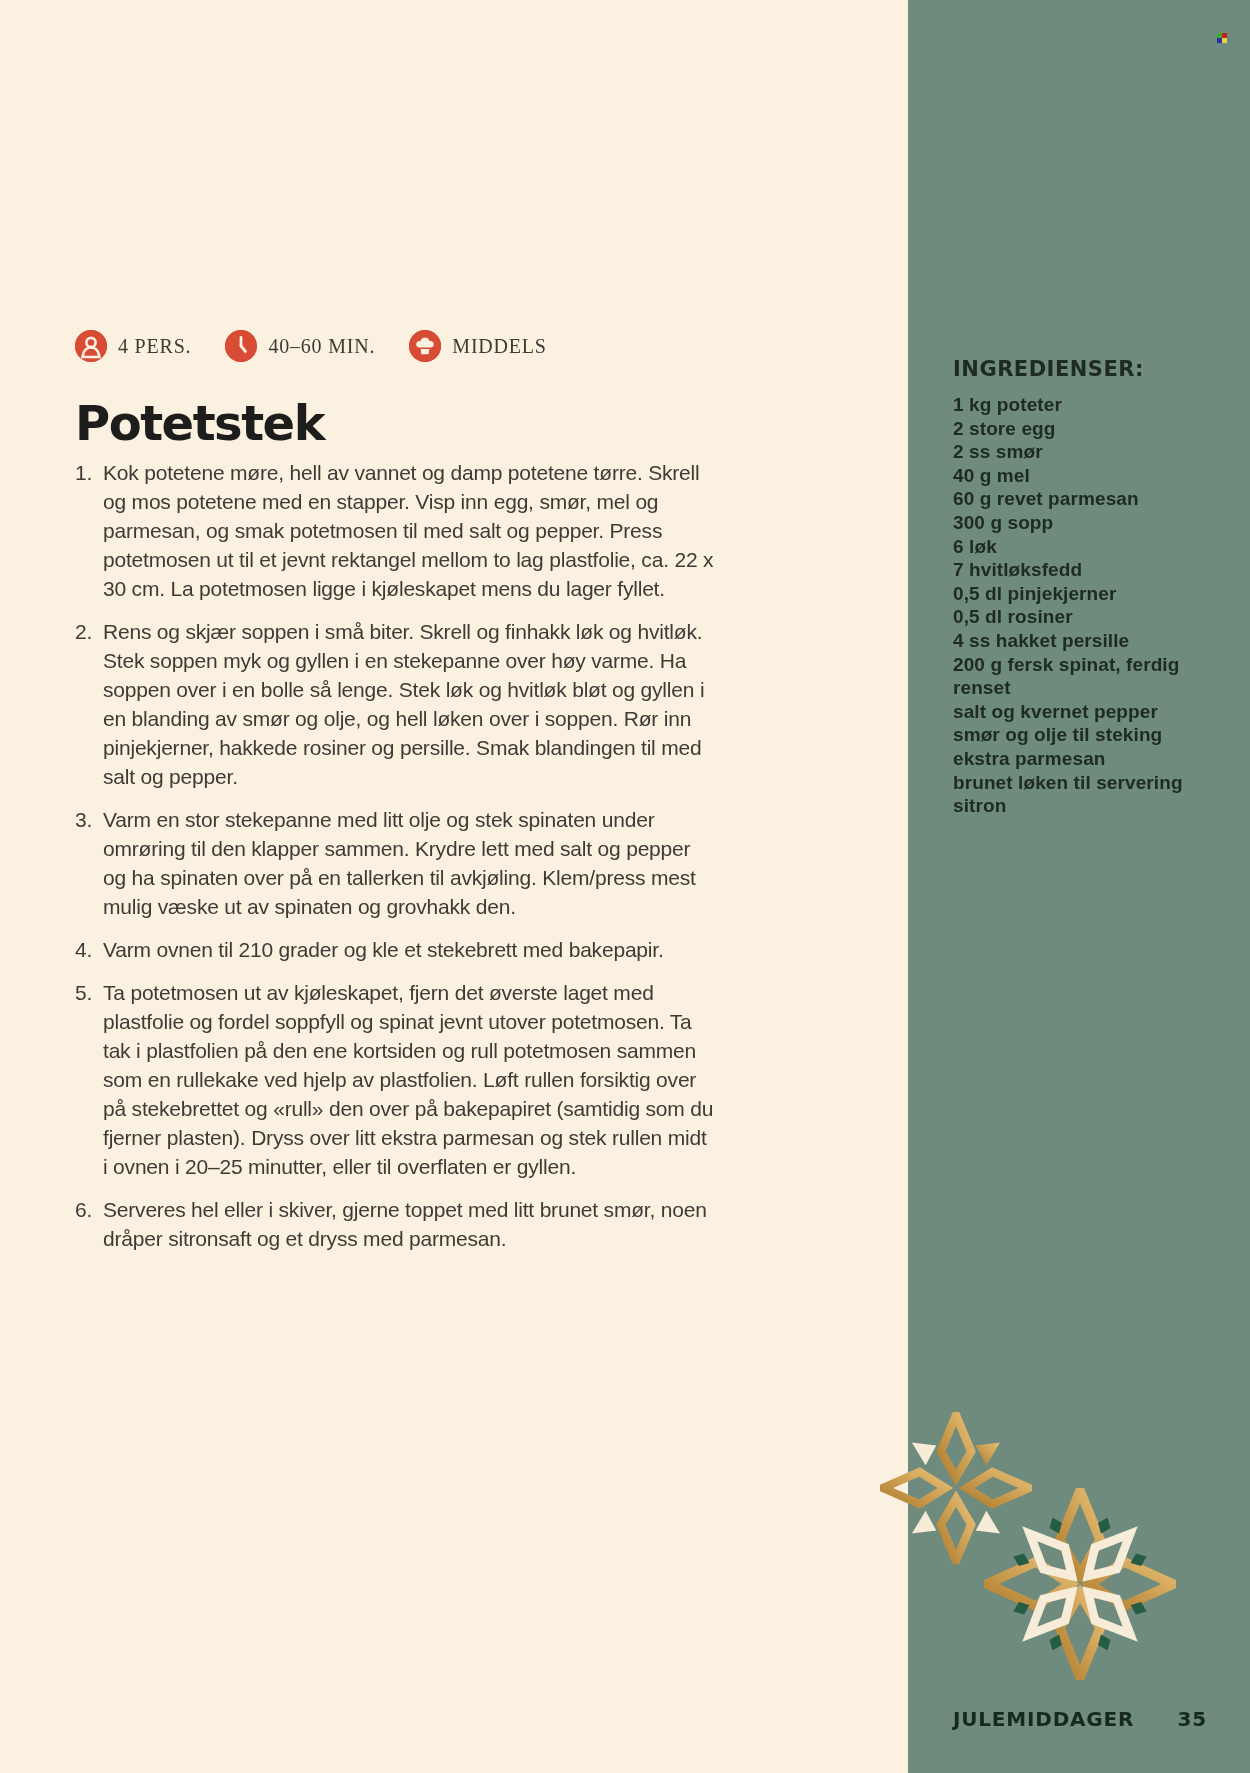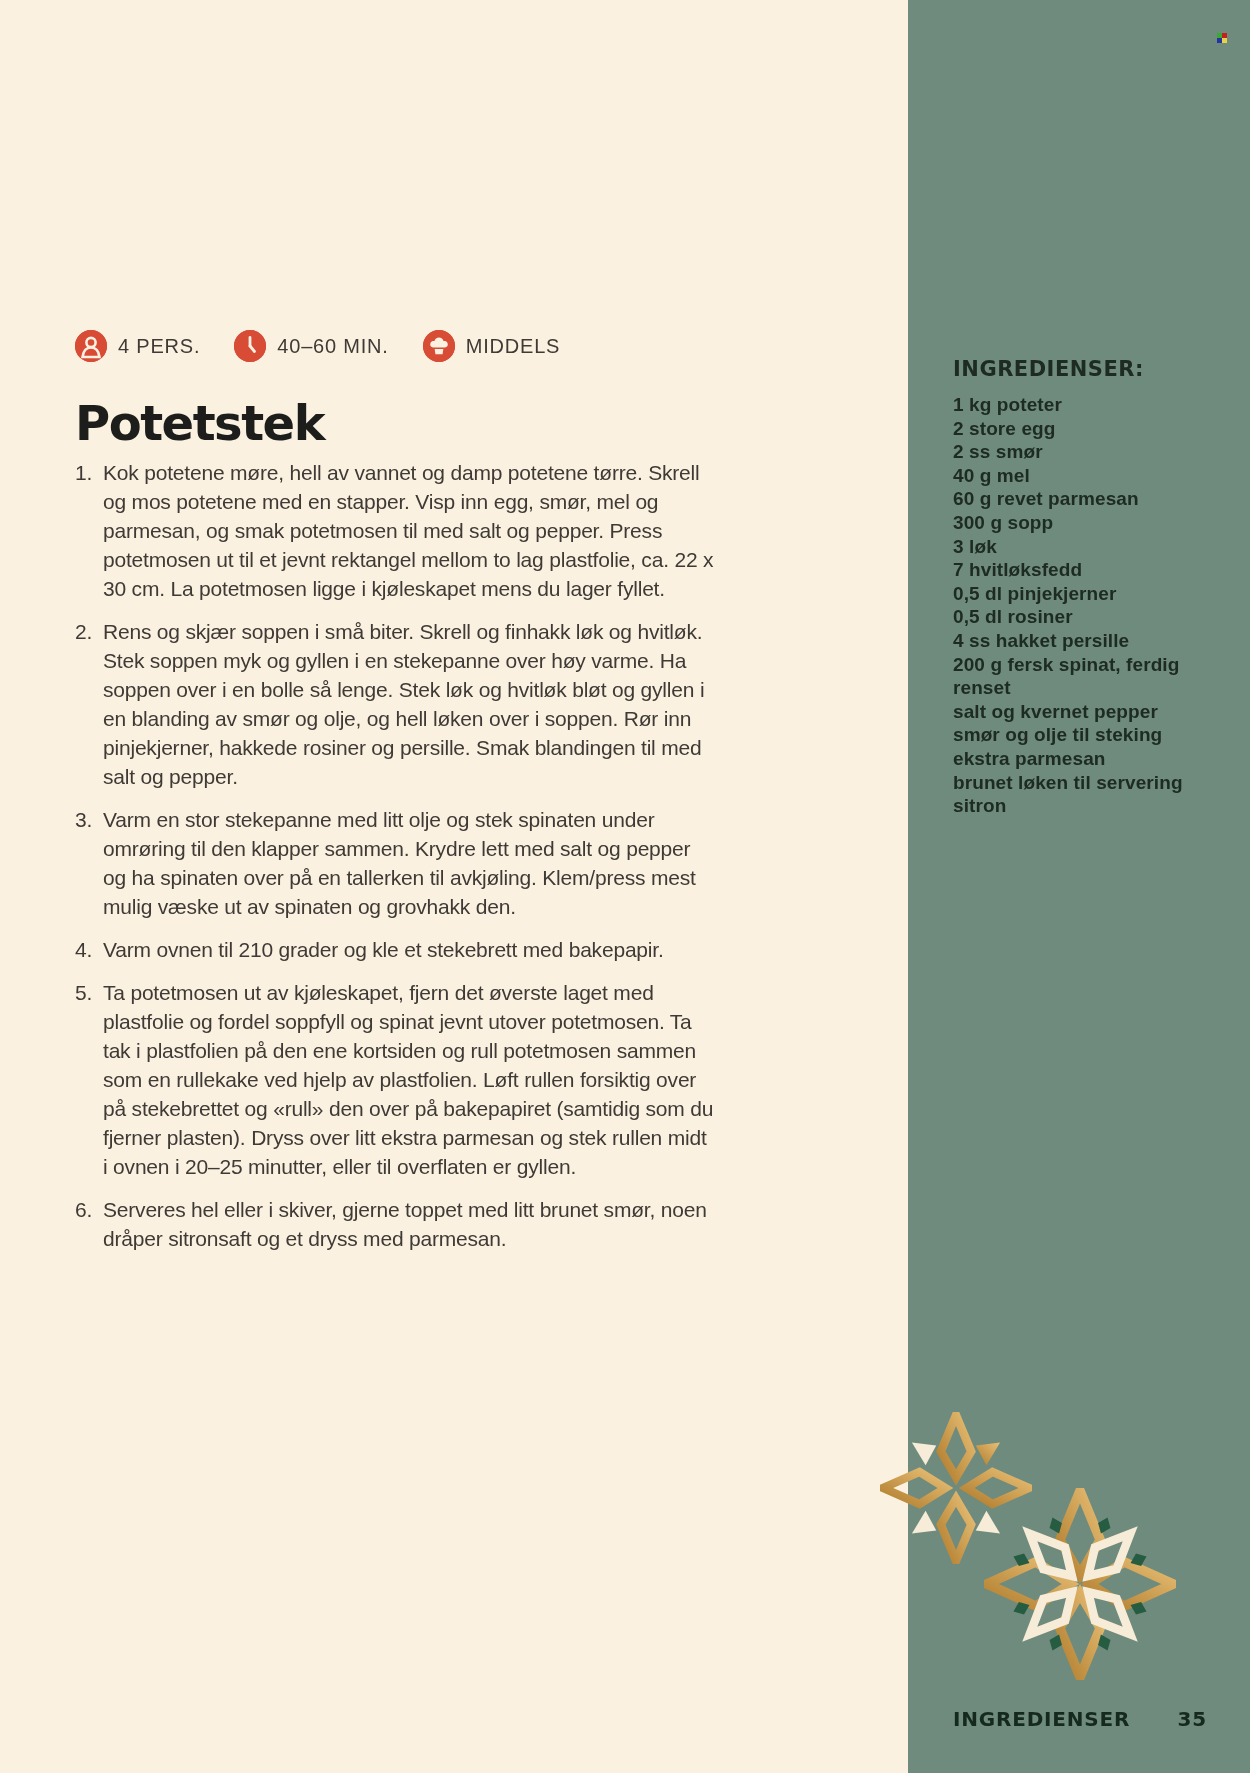--- a/index.html
+++ b/index.html
@@ -7,21 +7,21 @@
     width:1250px;height:1773px;position:relative;overflow:hidden;
     background:#faf1e1;
     font-family:"Liberation Sans",sans-serif;
     color:#3f3a35;
   }
   
   .main{
     position:absolute;left:75px;top:330px;width:640px;
   }
   .meta-row{
-    display:flex;align-items:flex-start;gap:34px;margin-bottom:36px;
+    display:flex;align-items:flex-start;gap:34px;margin-bottom:36px;font-family:Liberation Serif, serif;
   }
   .meta-item{display:flex;align-items:center;gap:11px;}
   .meta-label{
     font-size:20px;letter-spacing:.8px;color:#3f3a35;
   }
   .badge{
     width:32px;height:32px;border-radius:50%;background:#d84b35;
     display:flex;align-items:center;justify-content:center;flex:0 0 32px;
   }
   .badge svg{display:block;}
@@ -154,21 +154,21 @@
       <li class="ingredient">2 store egg</li>
 
       <li class="ingredient">2 ss smør</li>
 
       <li class="ingredient">40 g mel</li>
 
       <li class="ingredient">60 g revet parmesan</li>
 
       <li class="ingredient">300 g sopp</li>
 
-      <li class="ingredient">3 løk</li>
+      <li class="ingredient">6 løk</li>
 
       <li class="ingredient">7 hvitløksfedd</li>
 
       <li class="ingredient">0,5 dl pinjekjerner</li>
 
       <li class="ingredient">0,5 dl rosiner</li>
 
       <li class="ingredient">4 ss hakket persille</li>
 
       <li class="ingredient">200 g fersk spinat, ferdig renset</li>
@@ -178,21 +178,21 @@
       <li class="ingredient">smør og olje til steking</li>
 
       <li class="ingredient">ekstra parmesan</li>
 
       <li class="ingredient">brunet løken til servering</li>
 
       <li class="ingredient">sitron</li>
     </ul>
 
   <div class="sidebar-footer">
-    <span>INGREDIENSER</span>
+    <span>JULEMIDDAGER</span>
     <span>35</span>
   </div>
 </aside>
 
 <svg class="star1" width="152" height="152" viewBox="-100 -100 200 200">
   <defs>
     <linearGradient id="gold1" x1="0" y1="1" x2="1" y2="0">
       <stop offset="0" stop-color="#b07c2c"></stop>
       <stop offset="1" stop-color="#e8c077"></stop>
     </linearGradient>

